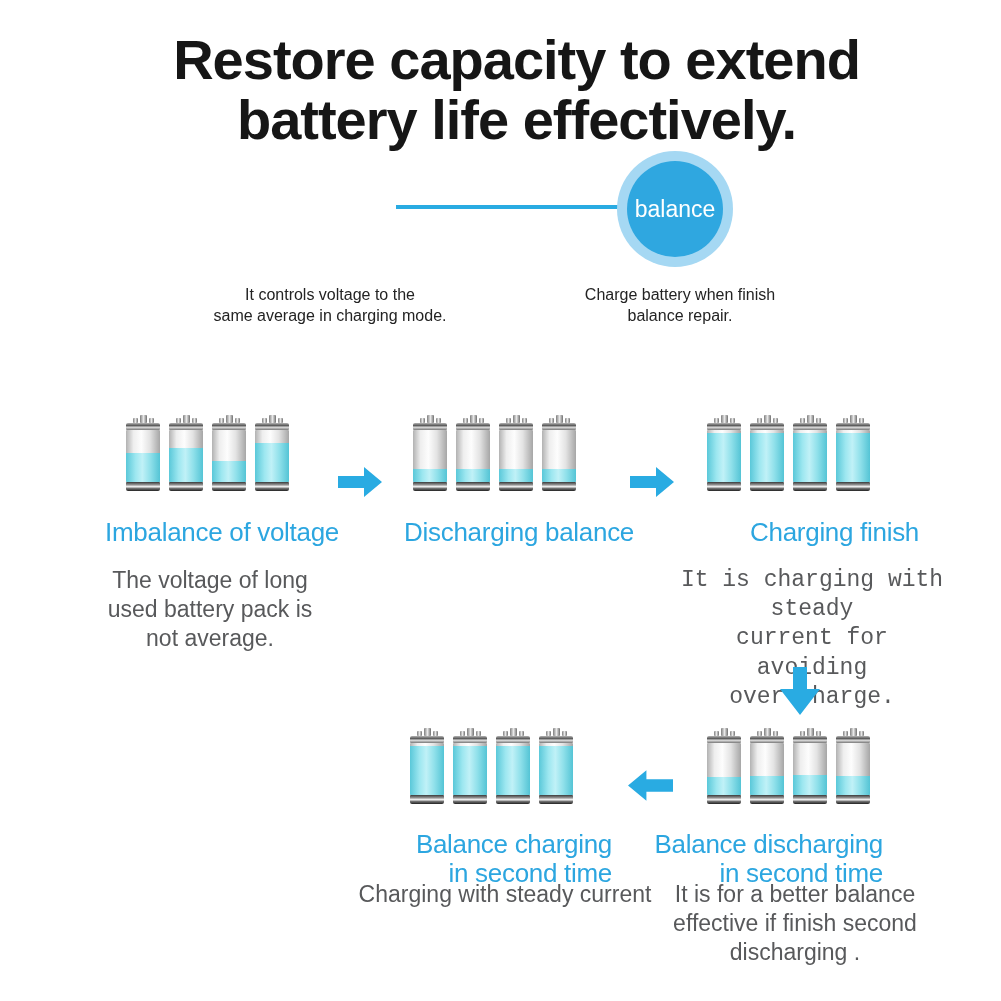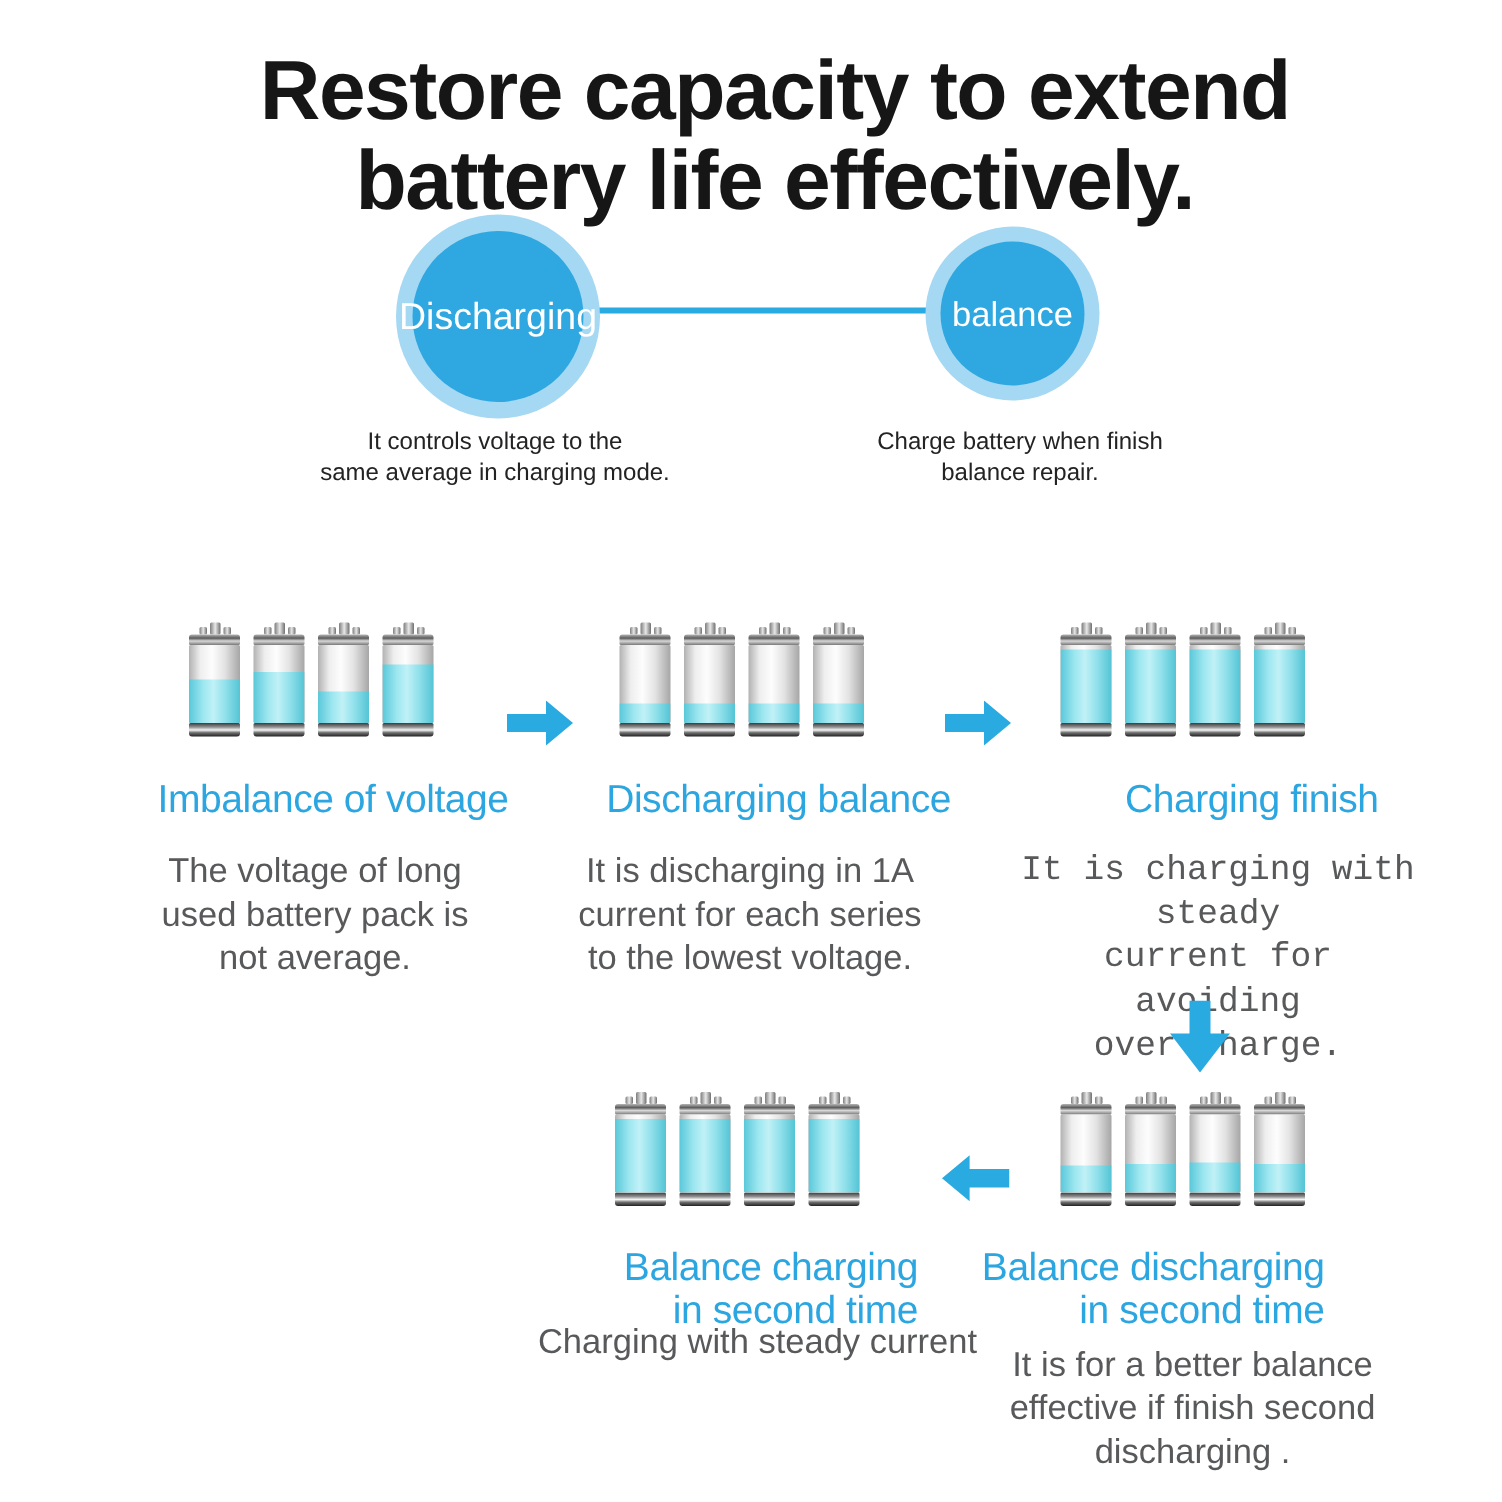--- a/index.html
+++ b/index.html
@@ -73,37 +73,32 @@
   .h5 { left:629px; top:826px; width:250px; }
 
   .step-body {
     position:absolute; margin:0; text-align:center; font-size:23px;
     line-height:1.27; color:var(--body-text,#58595b);
   }
   .sb1 { left:85px;  top:566px; width:250px; }
   .sb2 { left:370px; top:566px; width:260px; }
   .sb3 { left:677px; top:566px; width:270px;font-family:Liberation Mono, monospace; }
   .sb4 { left:355px; top:880px; width:300px; }
-  .sb5 { left:660px; top:880px; width:270px;margin-top:15px; }
+  .sb5 { left:660px; top:880px; width:270px; }
 </style>
 </head>
 <body>
 
 <div class="canvas">
 
   <h1 class="title" data-bind="title.lines">Restore capacity to extend
 battery life effectively.</h1>
 
   <div class="connector-line"></div>
 
-  <div class="circle circle-discharging">
-    <div class="circle-inner">
-      <span class="circle-label" data-bind="balance_modes.discharging.label">Discharging</span>
-    </div>
-  </div>
 
   <div class="circle circle-charging">
     <div class="circle-inner">
       <span class="circle-label" data-bind="balance_modes.charging.label">balance</span>
     </div>
   </div>
 
   <p class="desc desc-left" data-bind="balance_modes.discharging.description">It controls voltage to the
 same average in charging mode.</p>
   <p class="desc desc-right" data-bind="balance_modes.charging.description">Charge battery when finish
@@ -266,23 +261,20 @@
       </div>
     </div>
 
   <h2 class="step-heading h1" data-bind="steps.imbalance.heading">Imbalance of voltage</h2>
   <h2 class="step-heading h2" data-bind="steps.discharging_balance.heading">Discharging balance</h2>
   <h2 class="step-heading h3" data-bind="steps.charging_balance.heading">Charging finish</h2>
 
   <p class="step-body sb1" data-bind="steps.imbalance.body">The voltage of long
 used battery pack is
 not average.</p>
-  <p class="step-body sb2" data-bind="steps.discharging_balance.body">It is discharging in 1A
-current for each series
-to the lowest voltage.</p>
   <p class="step-body sb3" data-bind="steps.charging_balance.body">It is charging with steady
 current for avoiding
 over charge.</p>
 
   <svg class="arrow a-down" viewBox="0 0 40 48" aria-hidden="true">
       <polygon points="13,0 27,0 27,22 40,22 20,48 0,22 13,22"></polygon>
     </svg>
 
   <div class="battery-group g4">
       <div class="battery">

